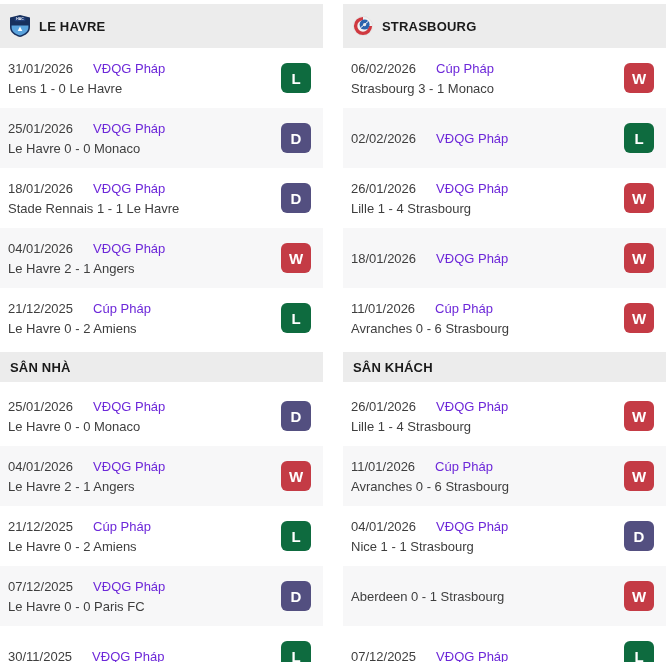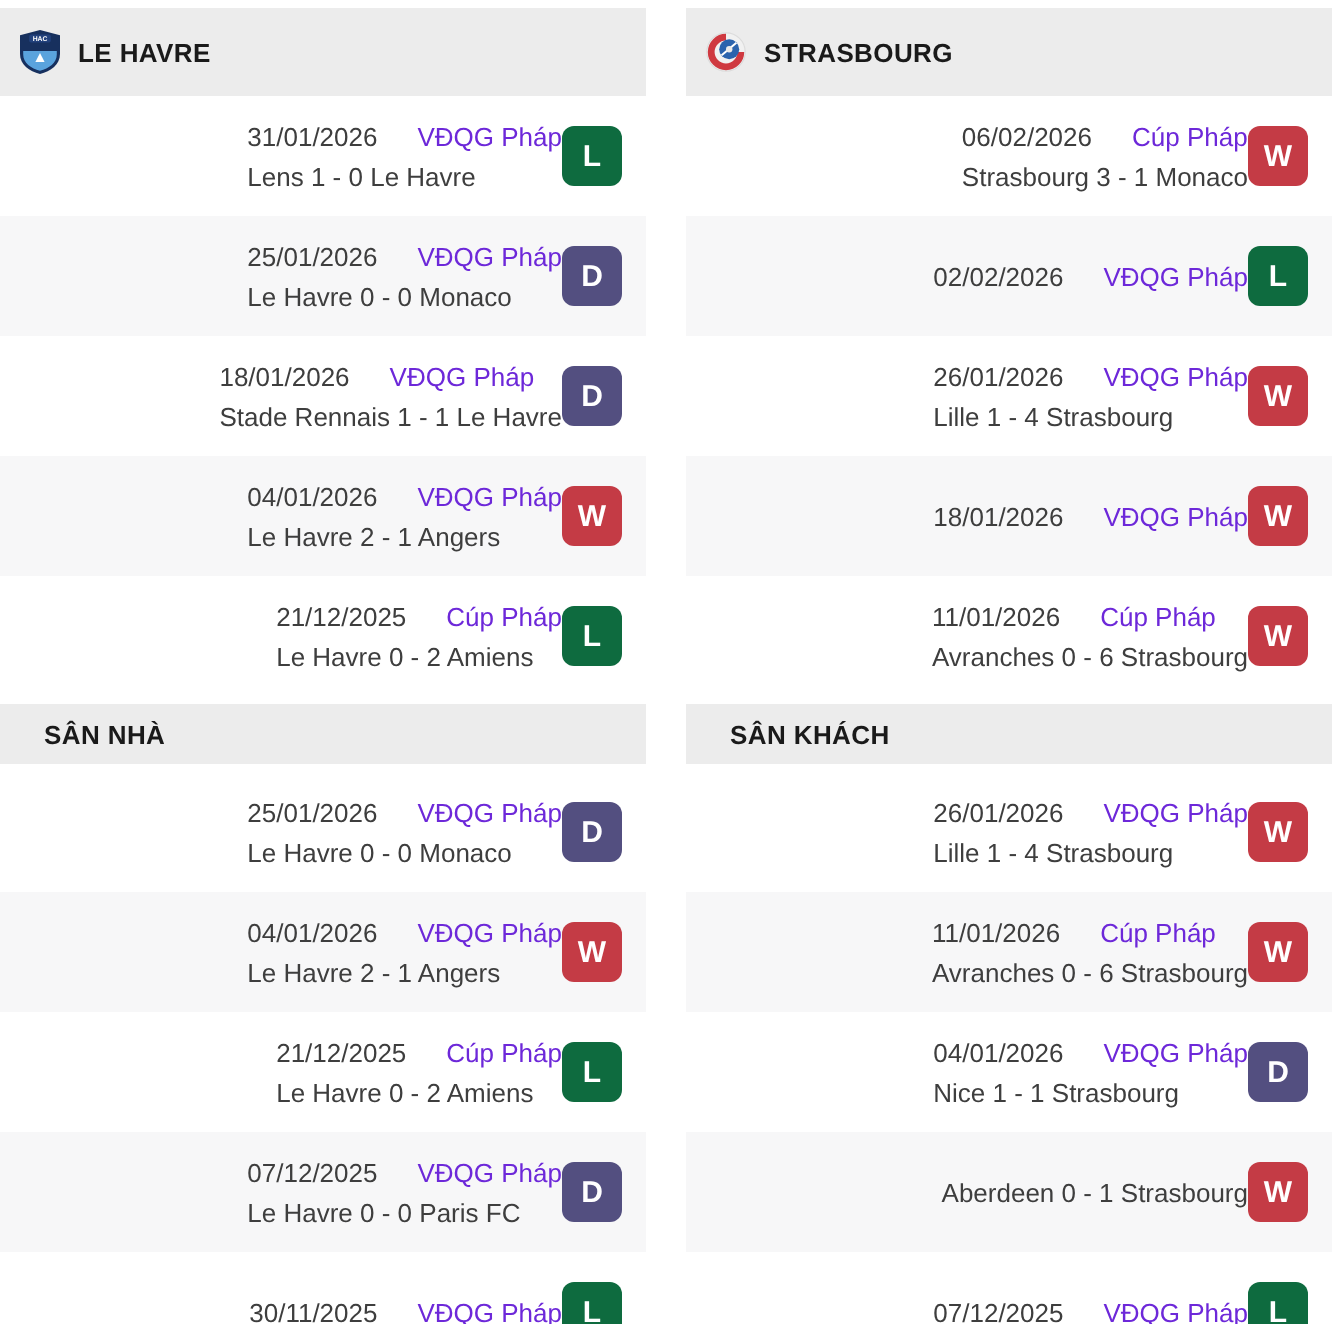--- a/index.html
+++ b/index.html
@@ -12,36 +12,36 @@
   .col{width:323px;flex:0 0 323px;}
   .team-header{
     background:#ececec;height:44px;display:flex;align-items:center;
     gap:9px;padding:0 10px;box-sizing:border-box;
   }
   .team-name{font-size:13px;font-weight:bold;color:#1a1a1a;letter-spacing:.2px;}
   .crest{display:flex;align-items:center;}
   .rows{display:block;}
   .match-row{
     height:60px;box-sizing:border-box;display:flex;align-items:center;
-    justify-content:flex-end;padding:8px 6px 8px 8px;
+    justify-content:space-between;padding:8px 6px 8px 8px;
   }
   .rows .match-row:nth-child(even){background:#f7f7f8;}
   .match-info{display:flex;flex-direction:column;gap:5px;}
   .line1{display:flex;align-items:baseline;}
   .m-date{font-size:13px;color:#3e3e3e;margin-right:20px;}
   .m-comp{font-size:13px;color:#6d28d9;text-decoration:none;cursor:pointer;}
   .m-score{font-size:13px;color:#3e3e3e;}
   .badge{
     width:30px;height:30px;border-radius:6px;color:#fff;font-weight:bold;
     font-size:15px;display:flex;align-items:center;justify-content:center;
     flex:0 0 30px;margin-right:6px;
   }
   .section-header{
     background:#ececec;height:30px;display:flex;align-items:center;
-    padding:0 22px;box-sizing:border-box;margin:4px 0 4px 0;
+    padding:0 10px;box-sizing:border-box;margin:4px 0 4px 0;
     font-size:13px;font-weight:bold;color:#1a1a1a;letter-spacing:.2px;
   }
 </style>
 </head>
 <body>
 
 <div class="page">
 
   <div class="col">
     <div class="team-header">

